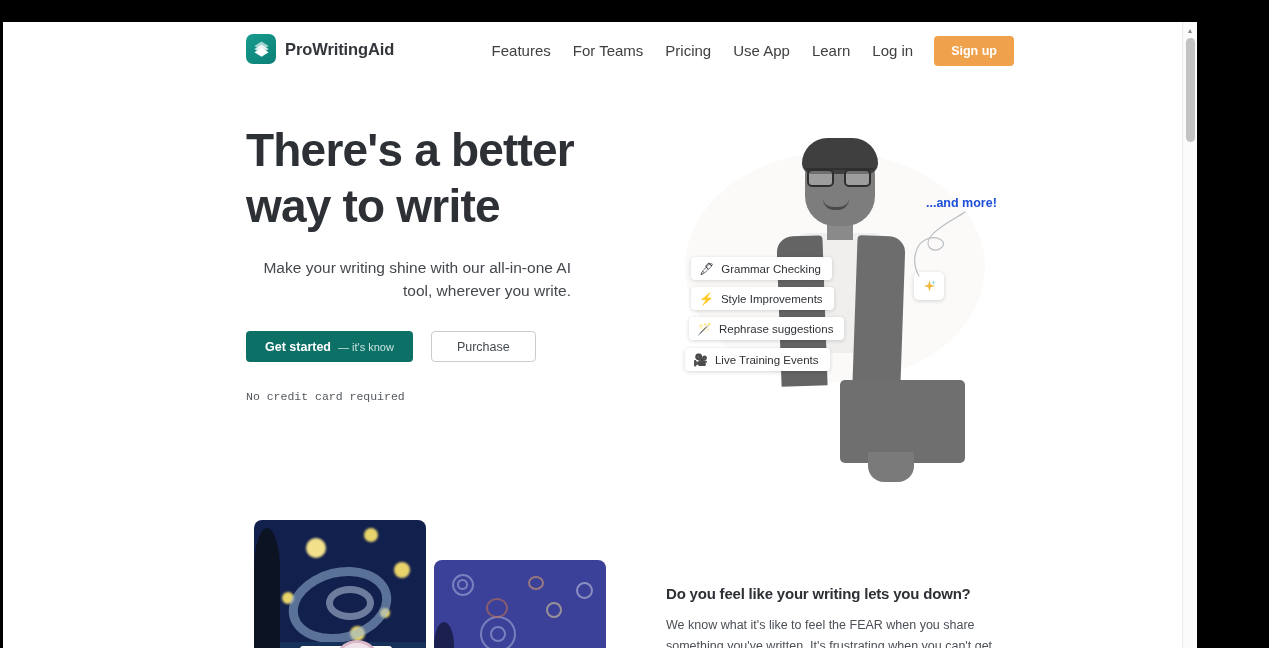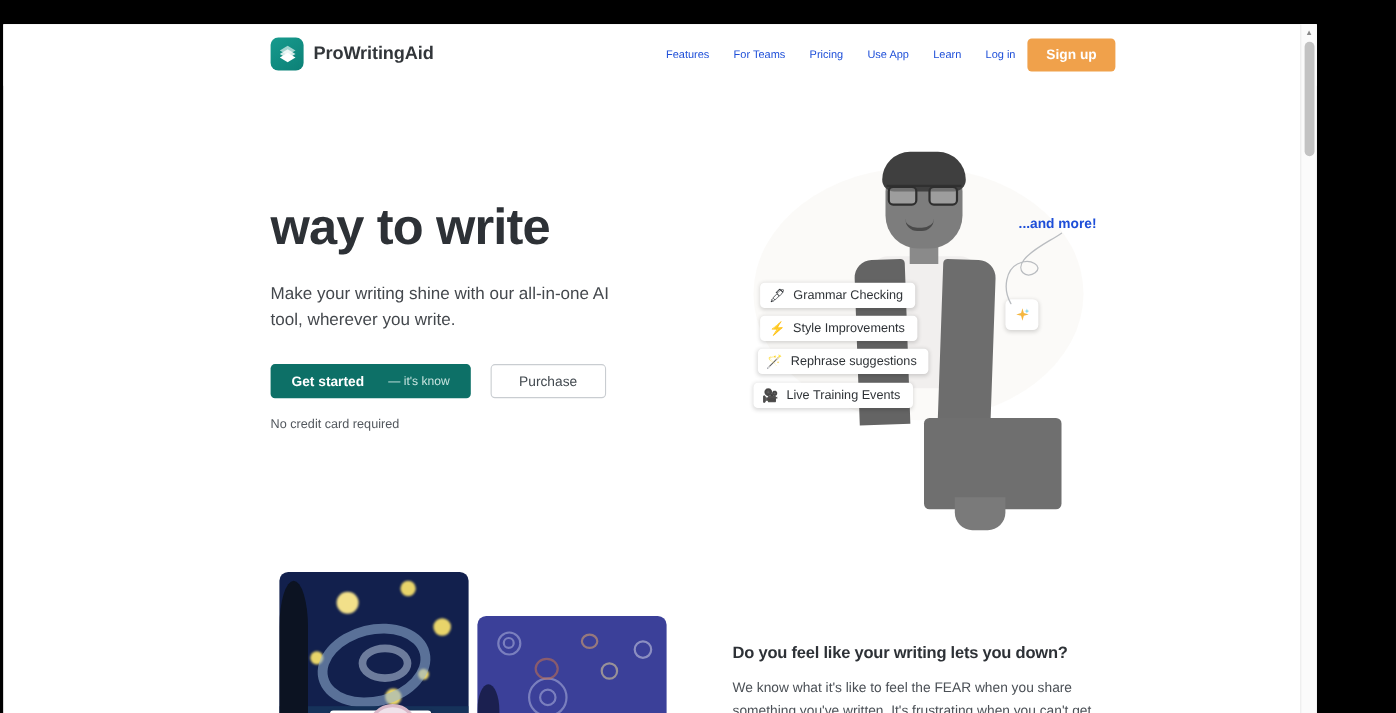--- a/index.html
+++ b/index.html
@@ -66,60 +66,62 @@
     display:flex; align-items:center; justify-content:center;
   }
   .logo-text {
     font-size:16.5px; font-weight:bold; color:#32363a; letter-spacing:-0.1px;
   }
   #nav {
     position:absolute; right:237px; top:13px;
     display:flex; align-items:center; gap:0px;
   }
   .nav-item {
-    font-size:10px; color:#1d4ed8; padding:7px 11px;
+    font-size:15px; color:#404040; padding:7px 11px;
     cursor:pointer; white-space:nowrap;
   }
   #signup-btn {
+    margin-left:10px;
     background:#f0a14b;
     color:#ffffff;
     font-size:12.5px; font-weight:bold;
     padding:8px 17px; border-radius:4px;
     border:none; cursor:pointer; white-space:nowrap;
   }
 
   
   #hero-left { position:absolute; left:243px; top:100px; width:380px; }
   #hero-title {
     font-size:46px; line-height:56px; font-weight:bold;
     color:#2d3136; letter-spacing:-0.8px;
   }
   #hero-sub {
     margin-top:22px;
     font-size:15.5px; line-height:23px; color:#44484d;
     width:325px;
+    text-align:right;
   }
   #hero-actions { margin-top:29px; display:flex; align-items:center; gap:18px; }
   #get-started-btn {
     background:#0d7067; color:#fff;
     border:none; border-radius:4px;
     padding:0 19px; height:31px;
-    display:flex; align-items:center; gap:22px;
+    display:flex; align-items:center; gap:7px;
     cursor:pointer; white-space:nowrap;
   }
   .gs-main { font-size:12.5px; font-weight:bold; }
   .gs-sub  { font-size:11px; color:#c8e4e0; }
   #purchase-btn {
     background:#fff; color:#434a50;
     border:1px solid #c9cdd1; border-radius:4px;
     height:31px; padding:0 25px;
     font-size:12.5px; cursor:pointer; white-space:nowrap;
   }
   #no-card {
-    margin-top:18px; font-size:11.5px; color:#53585e;
+    margin-top:28px; font-size:11.5px; color:#53585e;font-family:Liberation Mono, monospace;
   }
 
   
   #hero-art {
     position:absolute; left:660px; top:100px;
     width:360px; height:290px;
   }
   #art-blob {
     position:absolute; left:22px; top:30px;
     width:300px; height:230px;
@@ -345,21 +347,21 @@
         <div class="nav-item">Pricing</div>
         <div class="nav-item">Use App</div>
         <div class="nav-item">Learn</div>
         <div class="nav-item">Log in</div>
         <button id="signup-btn">Sign up</button>
       </div>
     </div>
 
     <div id="hero-left">
       <h1 id="hero-title">
-        <br>
+        <span>There's a better</span><br>
         <span>way to write</span>
       </h1>
       <p id="hero-sub">Make your writing shine with our all-in-one AI tool, wherever you write.</p>
 
       <div id="hero-actions">
         <button id="get-started-btn">
           <span class="gs-main">Get started</span>
           <span class="gs-sub">— it's know</span>
         </button>
         <button id="purchase-btn">Purchase</button>

